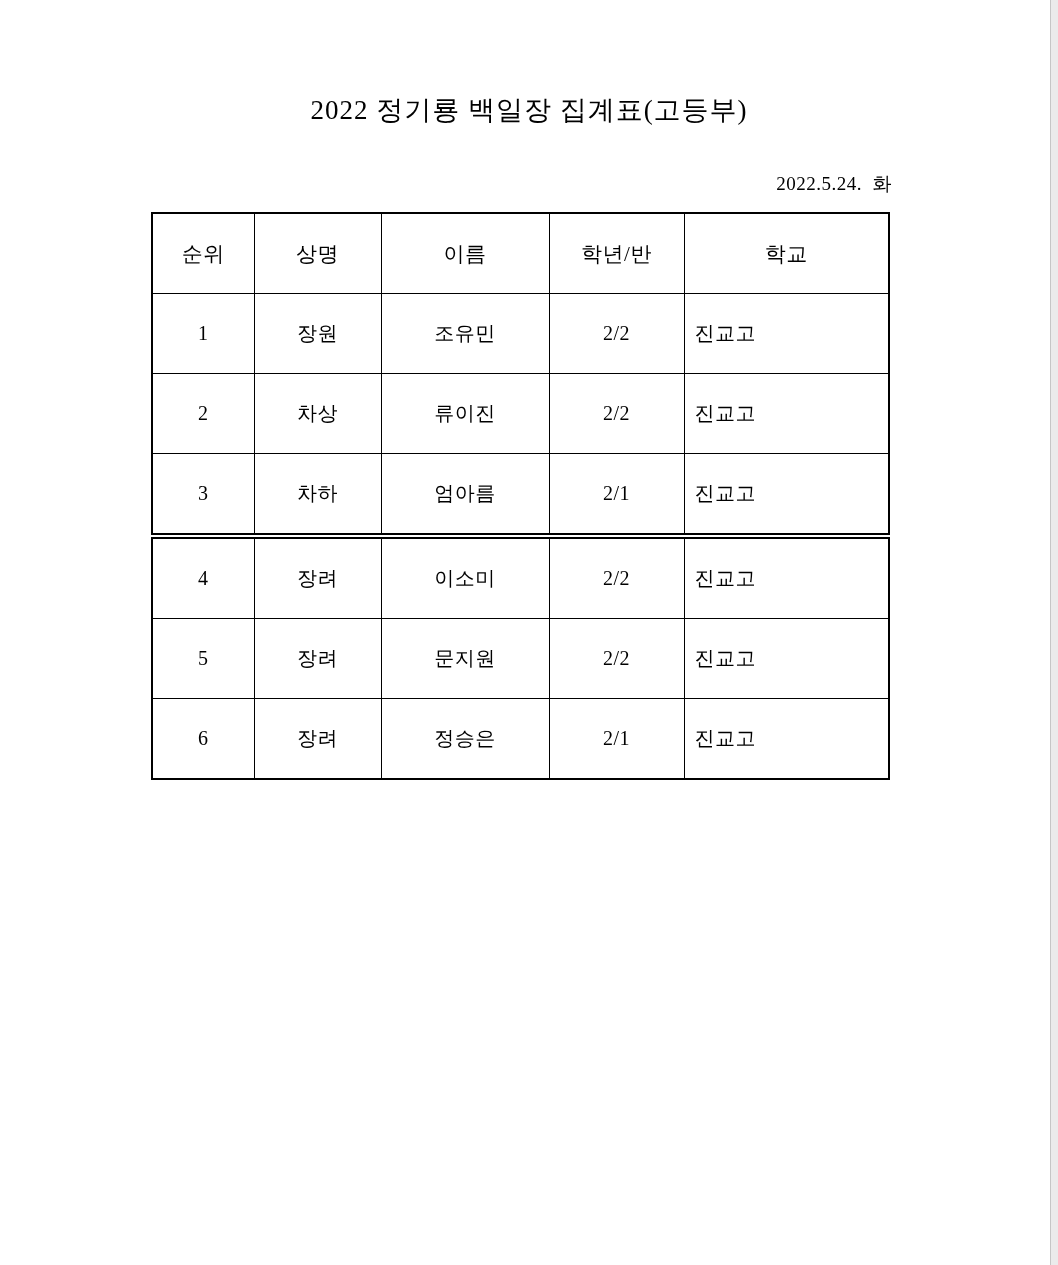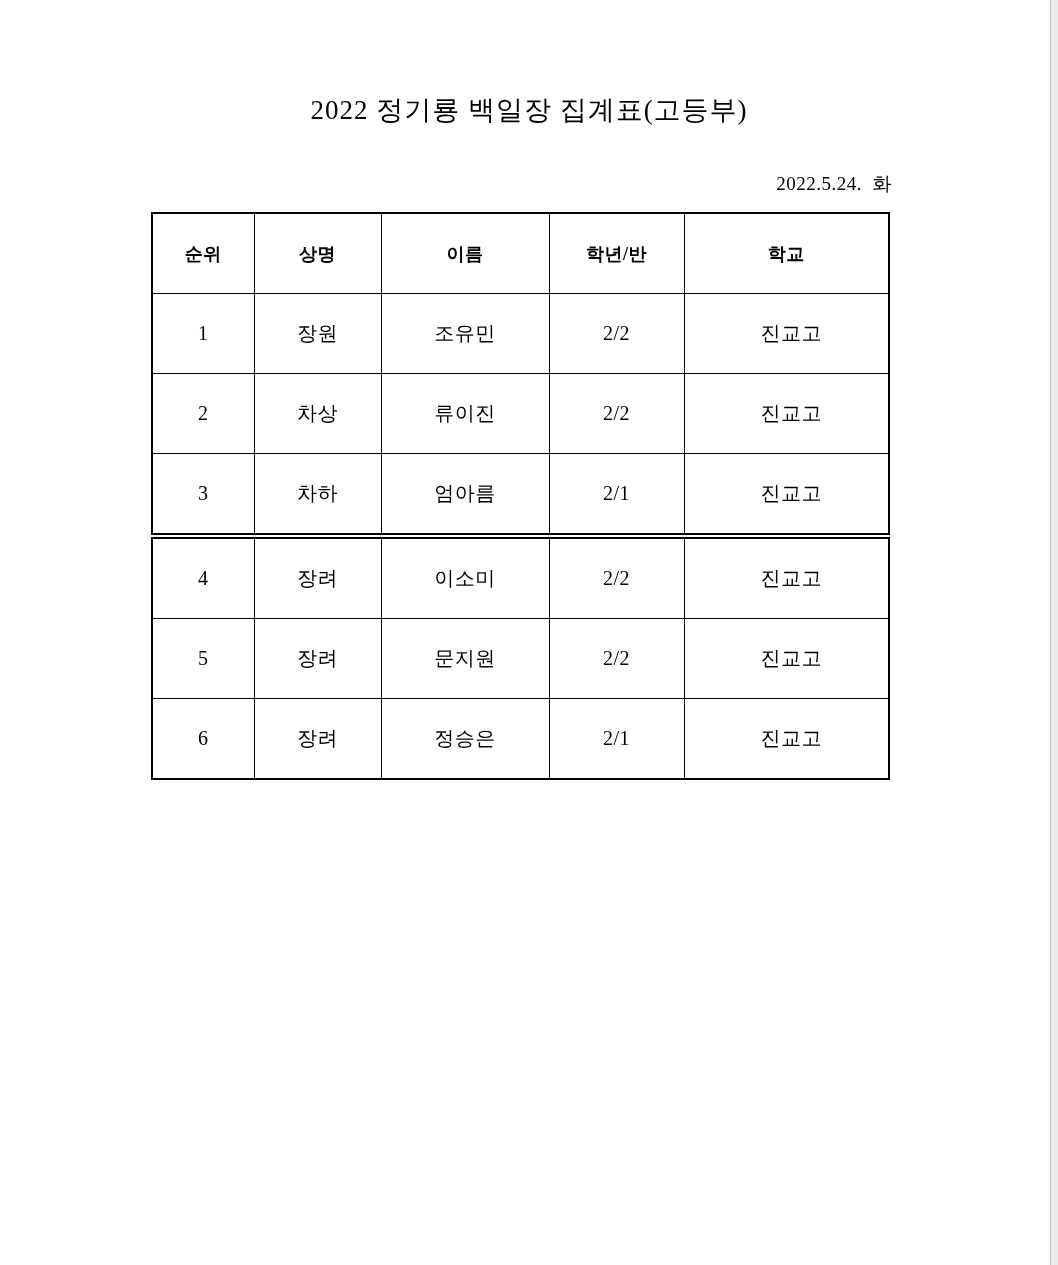--- a/index.html
+++ b/index.html
@@ -50,29 +50,29 @@
     border: 1px solid #000000;
     text-align: center;
     vertical-align: middle;
     padding: 0;
     font-size: 20px;
     letter-spacing: 0.5px;
     overflow: hidden;
   }
   table.results th {
     height: 79px;
-    font-weight: 700;
-    font-size: 18px;
+    font-weight: 400;
+    font-size: 21px;
   }
   table.results td {
     height: 79px;
     font-weight: 400;
   }
   table.results td:last-child {
-    text-align: center;
+    text-align: left;
     padding-left: 10px;
   }
   
   table.results tbody tr:nth-child(3) th,
   table.results tbody tr:nth-child(3) td {
     border-bottom: 6px double #000000;
   }
   .scroll-strip {
     position: absolute;
     top: 0;

